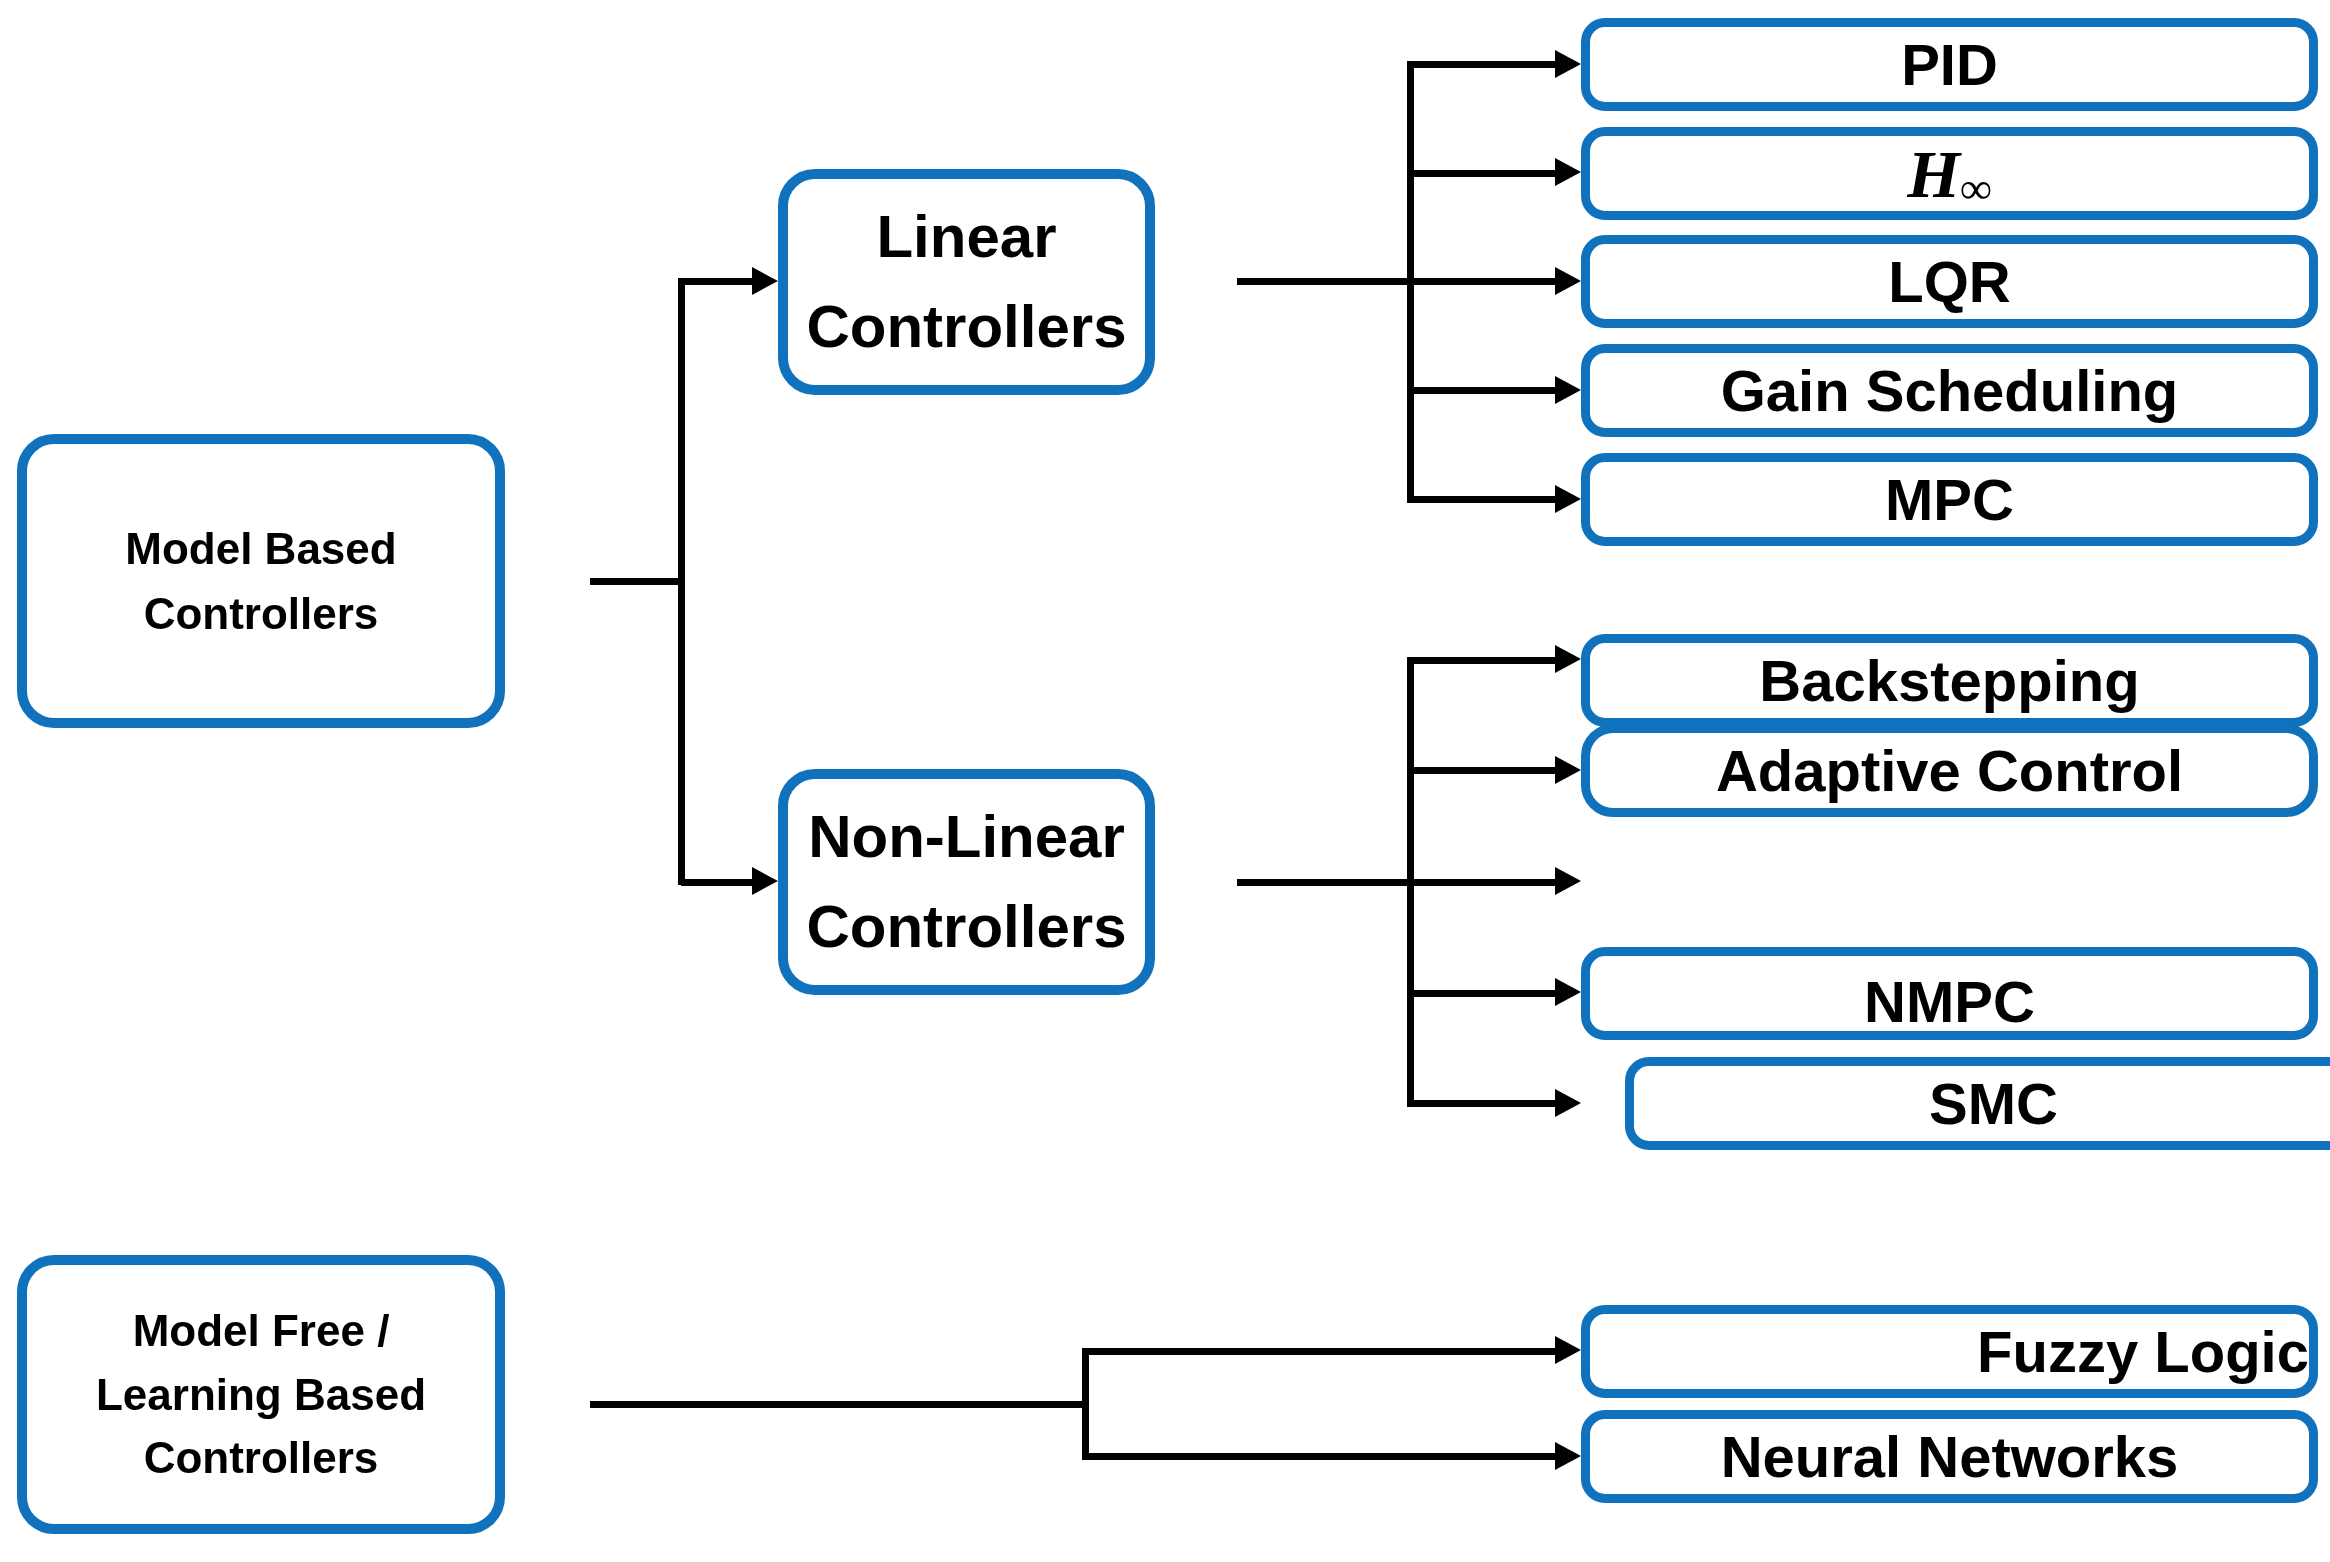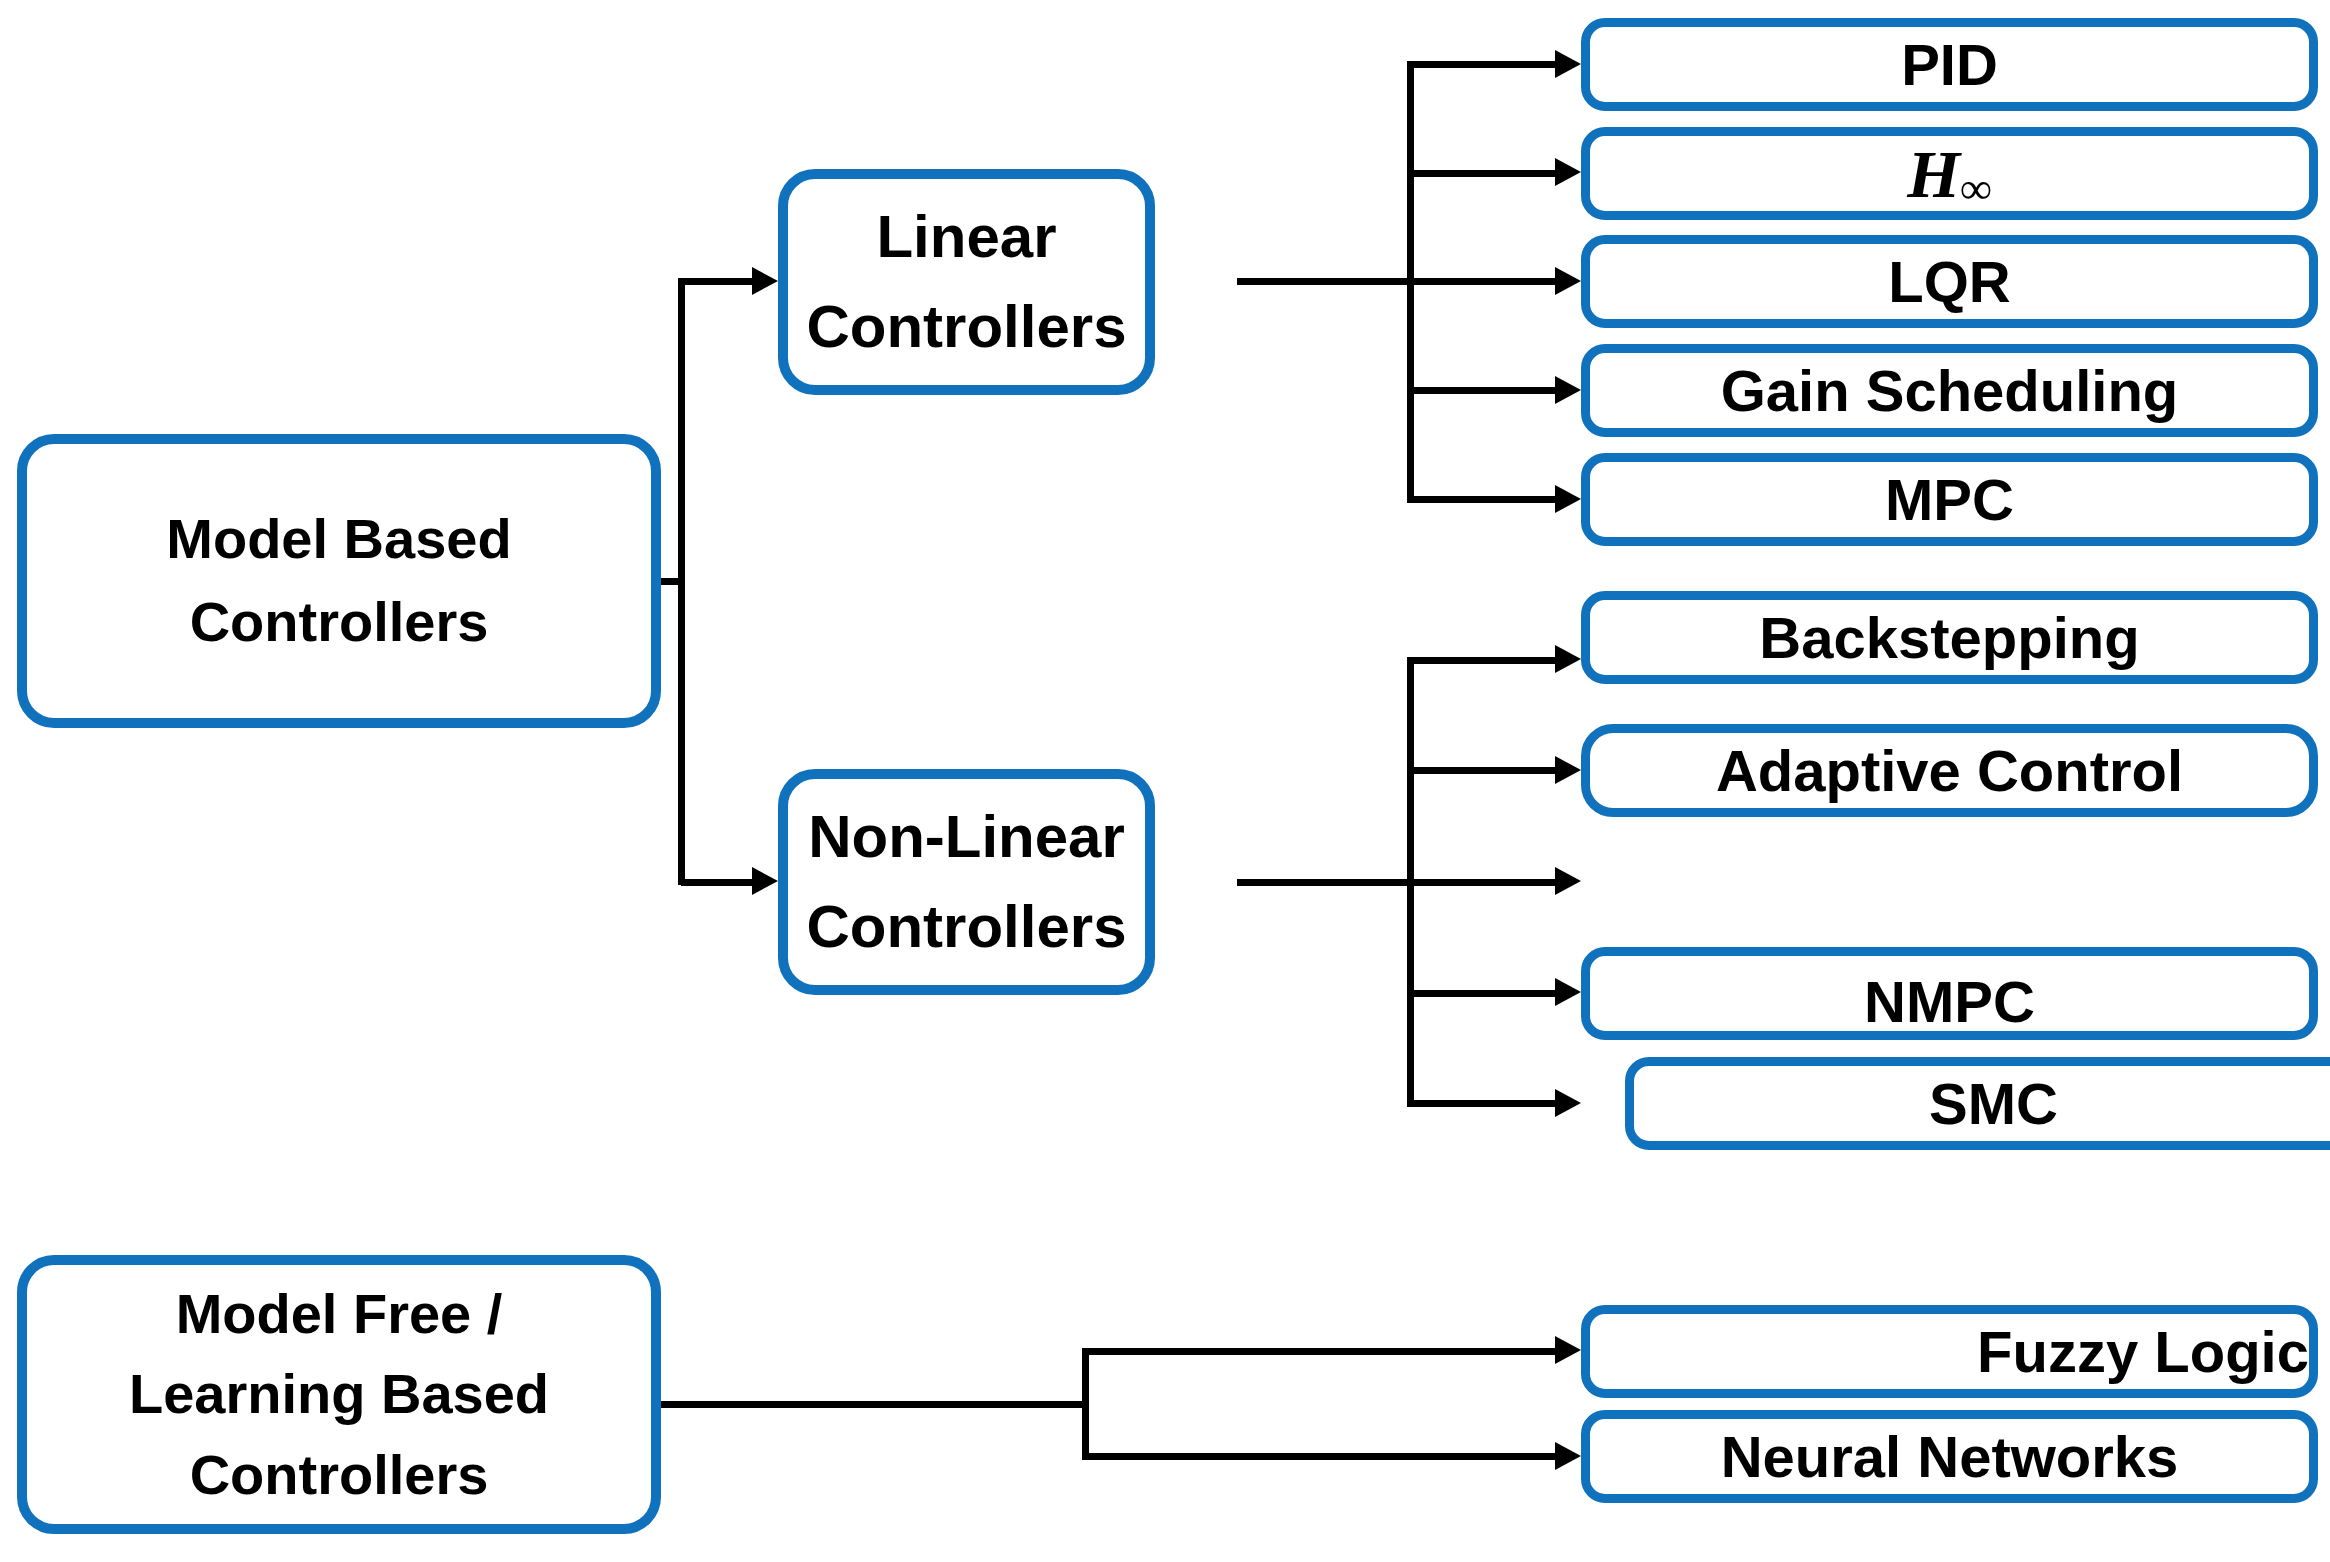--- a/index.html
+++ b/index.html
@@ -40,22 +40,22 @@
     display: flex;
     flex-direction: column;
     align-items: center;
     justify-content: center;
     text-align: center;
     color: #000000;
     font-weight: 700;
   }
   .node.big {
     left: 17px;
-    width: 644px;
-    font-size: 56px;
+    width: 488px;
+    font-size: 44px;
     line-height: 1.48;
   }
   .node.mid {
     left: 778px;
     width: 377px;
     font-size: 60px;
     line-height: 1.5;
   }
   .node.leaf {
     left: 1581px;
@@ -178,21 +178,21 @@
   </div>
 
   <div class="node leaf" style="top:344px;">
     <span class="label">Gain Scheduling</span>
   </div>
 
   <div class="node leaf" style="top:453px;">
     <span class="label">MPC</span>
   </div>
 
-  <div class="node leaf" style="top:591px;">
+  <div class="node leaf" style="top:634px;">
     <span class="label">Backstepping</span>
   </div>
 
   <div class="node leaf" style="top:724px;border-radius:32px;">
     <span class="label">Adaptive Control</span>
   </div>
 
 
   <div class="node leaf" style="top:947px;align-items:flex-end;">
     <span class="label">NMPC</span>

